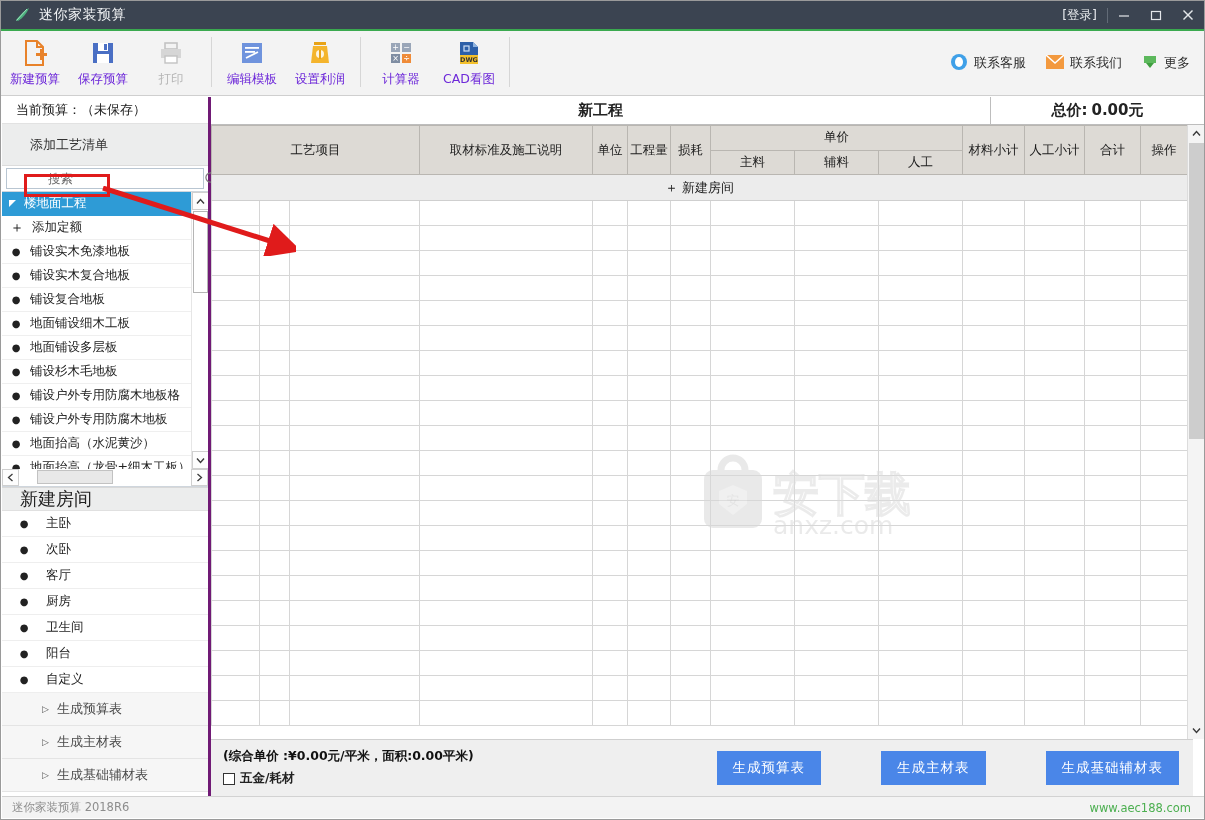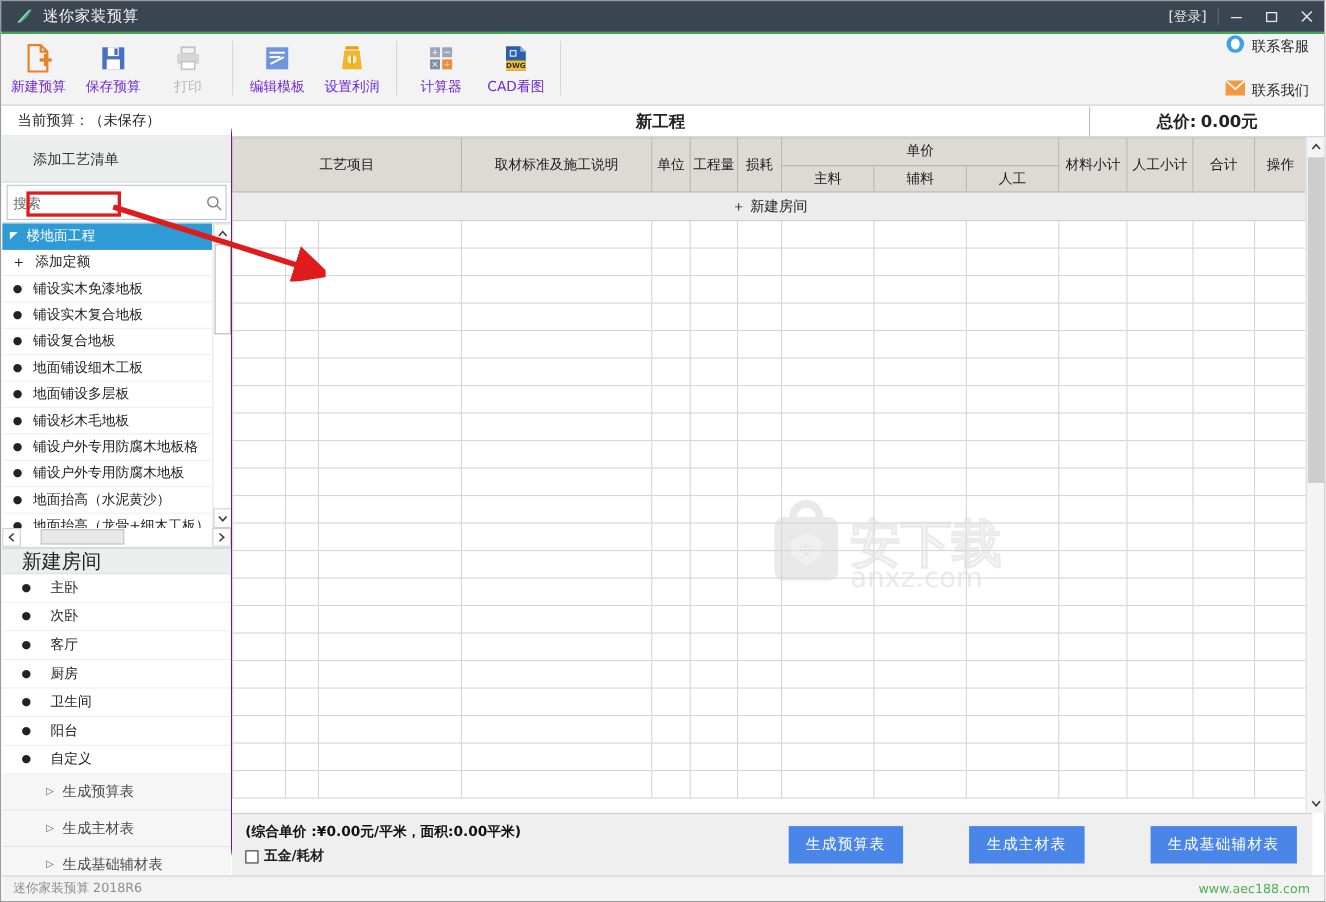--- a/index.html
+++ b/index.html
@@ -21,28 +21,28 @@
   .winbtn{ width:32px; height:28px; display:flex; align-items:center; justify-content:center; color:#e4e7ea; font-size:13px; }
   .accent{ position:absolute; left:0; top:28px; width:1203px; height:2px; background:#3aa94f; }
 
   
   .toolbar{ position:absolute; left:0; top:30px; width:1203px; height:65px; background:#f3f3f3; border-bottom:1px solid #cfcfcf; display:flex; align-items:flex-start; }
   .tool{ width:68px; height:64px; display:flex; flex-direction:column; align-items:center; justify-content:center; gap:3px; }
   .tool .ico{ width:30px; height:30px; display:flex; align-items:center; justify-content:center; }
   .tool .lbl{ font-size:12.5px; color:#6d28d9; white-space:nowrap; }
   .tool.disabled .lbl{ color:#b6b6b6; }
   .vsep{ width:1px; height:50px; background:#d6d6d6; margin:6px 6px 0 6px; }
-  .tool-right{ margin-left:auto; display:flex; align-items:center; height:64px; padding-right:14px; gap:20px;flex-direction:column; }
+  .tool-right{ margin-left:auto; display:flex; align-items:center; height:64px; padding-right:14px; gap:20px; }
   .tr-item{ display:flex; align-items:center; gap:6px; font-size:13px; color:#2b2b2b; }
 
   
-  .left{ position:absolute; left:1px; top:96px; width:209px; height:700px; background:#fff; border-right:1px solid #701a75;border-radius:26px; }
+  .left{ position:absolute; left:1px; top:96px; width:209px; height:700px; background:#fff; border-right:3px solid #701a75; }
   .cur-budget{ height:27px; display:flex; align-items:center; padding-left:14px; font-size:13px; background:#fff; border-bottom:1px solid #e2e2e2;}
   .panel-hd{ height:42px; background:#eceded; display:flex; align-items:center; padding-left:28px; font-size:13px; color:#333; border-bottom:1px solid #dcdcdc;}
-  .searchbox{ height:32px; margin:2px 4px 0 4px; border:1px solid #b9c6d2; display:flex; background:#fff;}
+  .searchbox{ height:21px; margin:2px 4px 0 4px; border:1px solid #b9c6d2; display:flex; background:#fff;padding-left:36px;}
   .searchbox input{ flex:1; border:0; outline:0; font-size:12.5px; padding-left:5px; color:#333; font-family:inherit; background:transparent; }
   .searchbox input::placeholder{ color:#6b6b6b; }
   .search-ico{ width:22px; display:flex; align-items:center; justify-content:center; }
 
   .tree{ position:relative; margin-top:2px; height:296px; border:1px solid #cfd6dd; border-left:0; border-right:0; overflow:hidden; }
   .tree-inner{ position:absolute; left:0; top:0; right:17px; bottom:17px; overflow:hidden;}
   .tnode{ height:24px; display:flex; align-items:center; border-bottom:1px solid #efefef; font-size:12.5px; }
   .tnode.sel{ background:#2e9bd6; color:#fff; border-bottom:1px solid #2e9bd6;}
   .tnode .tri{ width:22px; display:flex; align-items:center; justify-content:center; }
   .tnode .bullet{ width:28px; display:flex; align-items:center; justify-content:center; font-size:10px; color:#222;}

